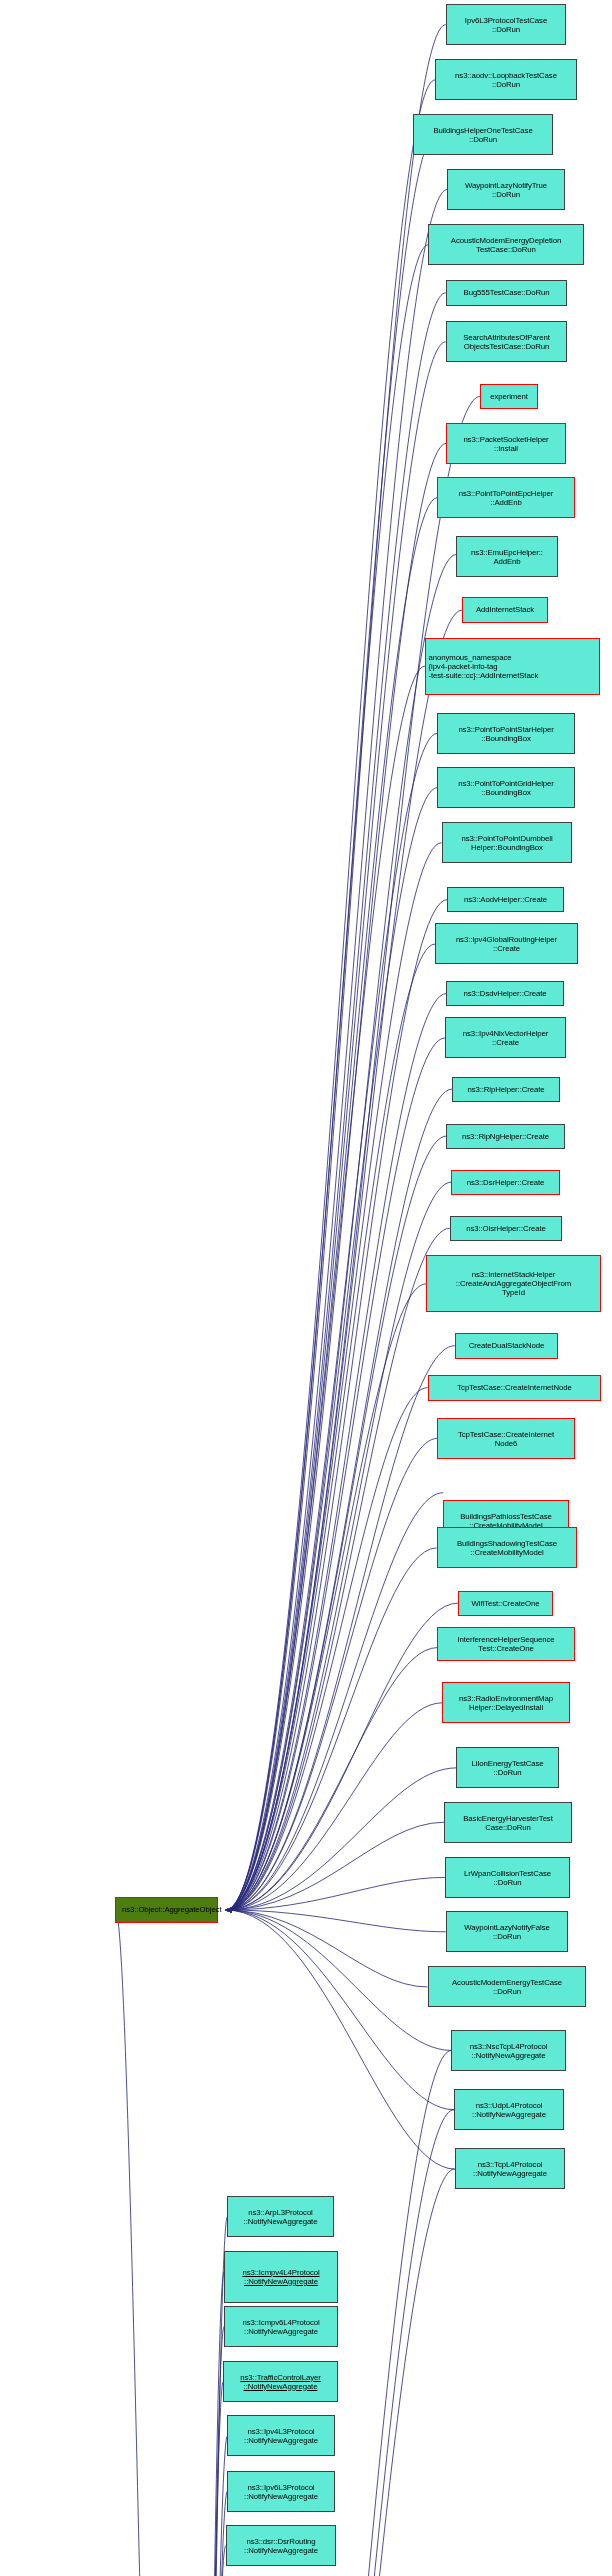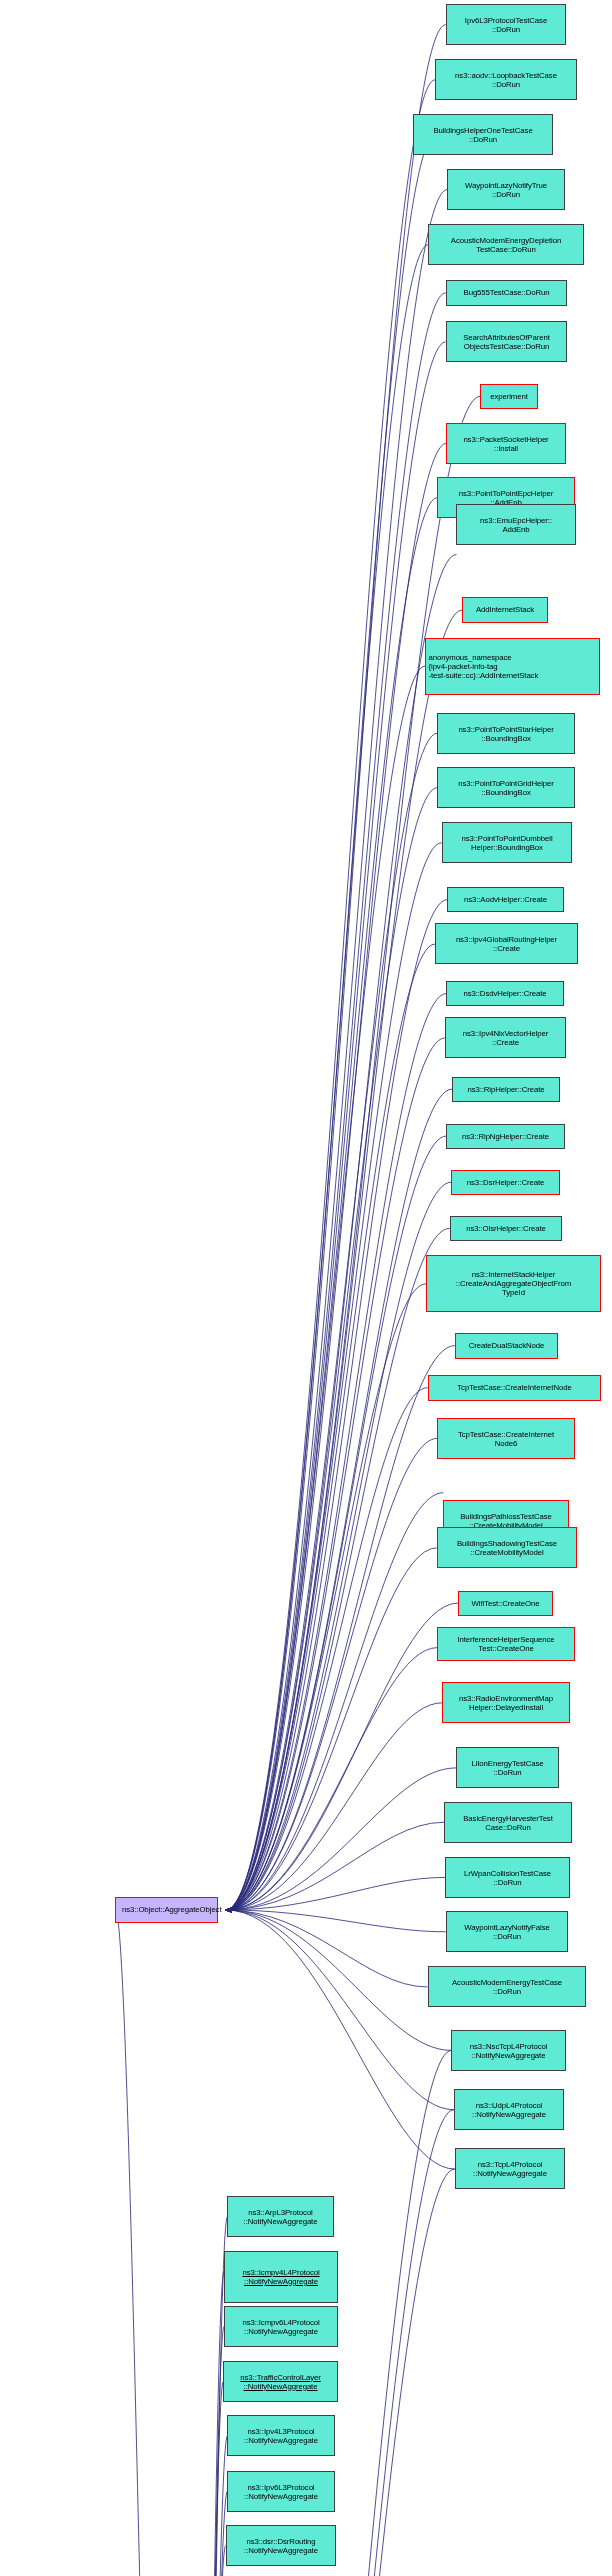--- a/index.html
+++ b/index.html
@@ -6,21 +6,21 @@
   body{width:613px;height:2576px;position:relative;overflow:hidden;
        font-family:"Liberation Sans","DejaVu Sans",sans-serif;}
   #canvas{position:absolute;left:0;top:0;width:613px;height:2576px;}
   svg.edges{position:absolute;left:0;top:0;width:613px;height:2576px;pointer-events:none;}
   .node{position:absolute;box-sizing:border-box;display:flex;align-items:center;
         justify-content:center;text-align:center;background:#5eead4;
         font-size:7.8px;line-height:9px;color:#000000;padding:0.8px 2.5px;
         white-space:pre-line;letter-spacing:-0.1px;}
   .node.black{border:0.8px solid #404040;}
   .node.red{border:0.8px solid #ff0000;}
-  .node.rootred{border:0.8px solid #ff0000;background:#c4b5fd;padding-left:13px;}
+  .node.rootred{border:0.8px solid #ff0000;background:#4d7c0f;padding-left:13px;}
 </style>
 </head>
 <body>
 
 <div id="canvas">
   <svg class="edges" id="edge-layer" viewBox="0 0 744 3127" preserveAspectRatio="none">
     <defs>
       <marker id="ah" markerWidth="9" markerHeight="7" refX="8" refY="3.5" orient="auto" markerUnits="userSpaceOnUse">
         <path d="M0,0 L9,3.5 L0,7 z" fill="#2a2a7a"></path>
       </marker>
@@ -93,21 +93,21 @@
       <div class="node black" style="left: 428px; top: 224px; width: 156px; height: 41px;">AcousticModemEnergyDepletion
 TestCase::DoRun</div>
       <div class="node black" style="left: 446px; top: 280px; width: 121px; height: 25.5px;">Bug555TestCase::DoRun</div>
       <div class="node black" style="left: 446px; top: 321px; width: 121px; height: 41px;">SearchAttributesOfParent
 ObjectsTestCase::DoRun</div>
       <div class="node red" style="left: 480px; top: 384px; width: 58px; height: 25px;">experiment</div>
       <div class="node red" style="left: 446px; top: 423px; width: 120px; height: 41px;">ns3::PacketSocketHelper
 ::Install</div>
       <div class="node red" style="left: 437px; top: 477px; width: 138px; height: 41px;">ns3::PointToPointEpcHelper
 ::AddEnb</div>
-      <div class="node black" style="left: 456px; top: 504px; width: 120px; height: 41px;">ns3::EmuEpcHelper::
+      <div class="node black" style="left: 456px; top: 536px; width: 102px; height: 41px;">ns3::EmuEpcHelper::
 AddEnb</div>
       <div class="node red" style="left: 462px; top: 597px; width: 86px; height: 25.5px;">AddInternetStack</div>
       <div class="node red" style="left: 425px; top: 638px; width: 175px; height: 57px; justify-content: flex-start; text-align: left;">anonymous_namespace
 {ipv4-packet-info-tag
 -test-suite::cc}::AddInternetStack</div>
       <div class="node black" style="left: 437px; top: 713px; width: 138px; height: 41px;">ns3::PointToPointStarHelper
 ::BoundingBox</div>
       <div class="node black" style="left: 437px; top: 767px; width: 138px; height: 41px;">ns3::PointToPointGridHelper
 ::BoundingBox</div>
       <div class="node black" style="left: 442px; top: 822px; width: 130px; height: 41px;">ns3::PointToPointDumbbell

